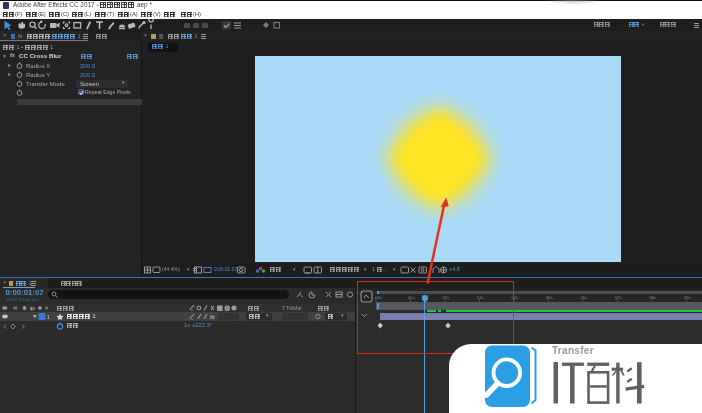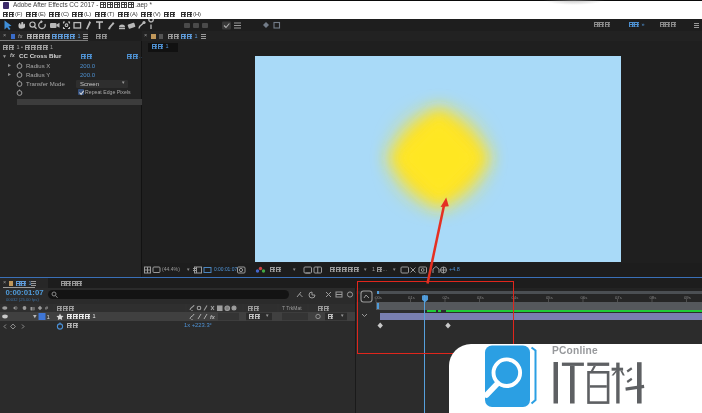--- a/index.html
+++ b/index.html
@@ -403,21 +403,21 @@
 <polygon points="36.2,7.5 38.8,16.2 30.6,16.9" fill="#e53022"></polygon>
 </svg>
 
 <div class="ab" style="left:449px;top:344px;width:253px;height:69px;background:#fff;border-top-left-radius:22px"></div>
 <svg class="ab" style="left:483px;top:344px" width="60" height="66" viewBox="0 0 60 66">
 <path d="M48.5 3.5 L52.5 6.5 L52.5 56 L48.5 59.5" fill="none" stroke="#2b9fe3" stroke-width="2"></path>
 <rect x="2" y="1.5" width="45" height="61.5" rx="7" fill="#2b9fe3"></rect>
 <circle cx="23.8" cy="28.7" r="13.3" fill="none" stroke="#fff" stroke-width="3.9"></circle>
 <line x1="14.5" y1="39.5" x2="3.5" y2="51" stroke="#fff" stroke-width="5.5" stroke-linecap="round"></line>
 </svg>
-<div class="ab row" style="left:552px;top:346px;font-size:10.2px;font-weight:bold;color:#97999c;letter-spacing:.2px">PConline</div>
+<div class="ab row" style="left:552px;top:346px;font-size:10.2px;font-weight:bold;color:#97999c;letter-spacing:.2px">Transfer</div>
 <svg class="ab" style="left:551px;top:360px" width="96" height="46" viewBox="0 0 96 46" fill="#5e6063">
 <rect x="2.5" y="2" width="4.5" height="41.5"></rect>
 <rect x="10.9" y="2.6" width="22" height="3.3"></rect>
       <rect x="19" y="5.9" width="4.6" height="37.6"></rect>
 <rect x="36.3" y="2.6" width="21.9" height="3.3"></rect>
 <path d="M42.5 5.9 L44.9 5.9 L41.5 12.3 L39.1 12.3 Z"></path>
 <rect x="37.5" y="12.3" width="19.6" height="30.3" fill="none" stroke="#5e6063" stroke-width="2.6"></rect>
 <rect x="38.8" y="25.2" width="17" height="2.5"></rect>
 <rect x="60.6" y="7.7" width="11.5" height="3"></rect>
 <rect x="65.2" y="2.6" width="3.4" height="40.9"></rect>

